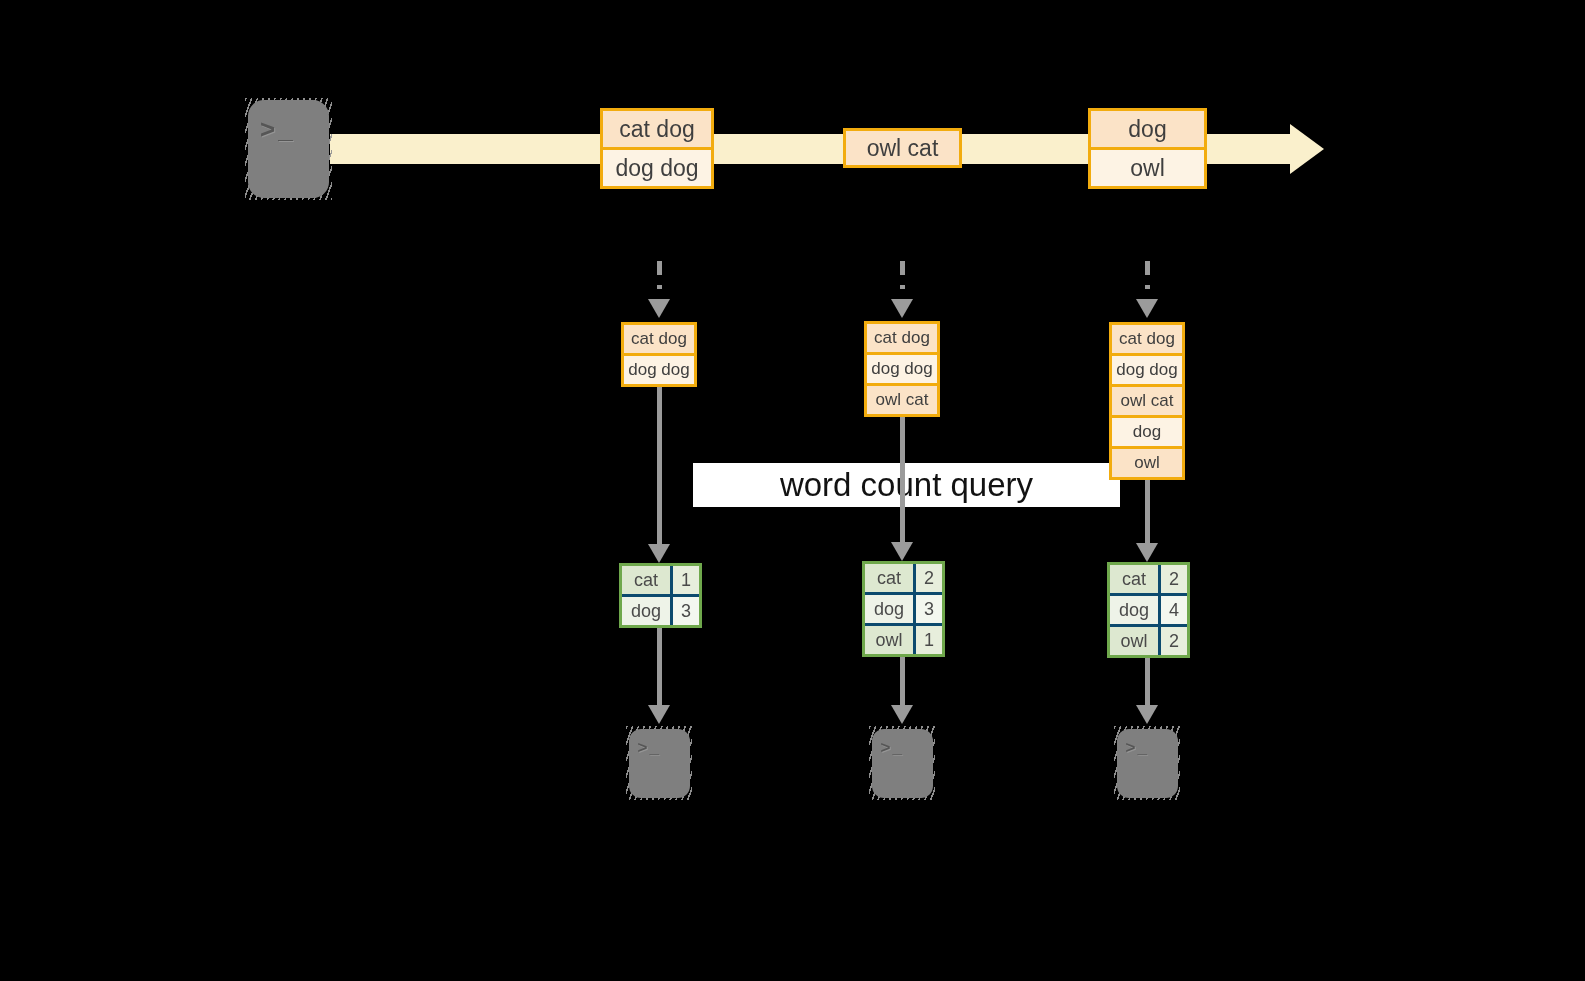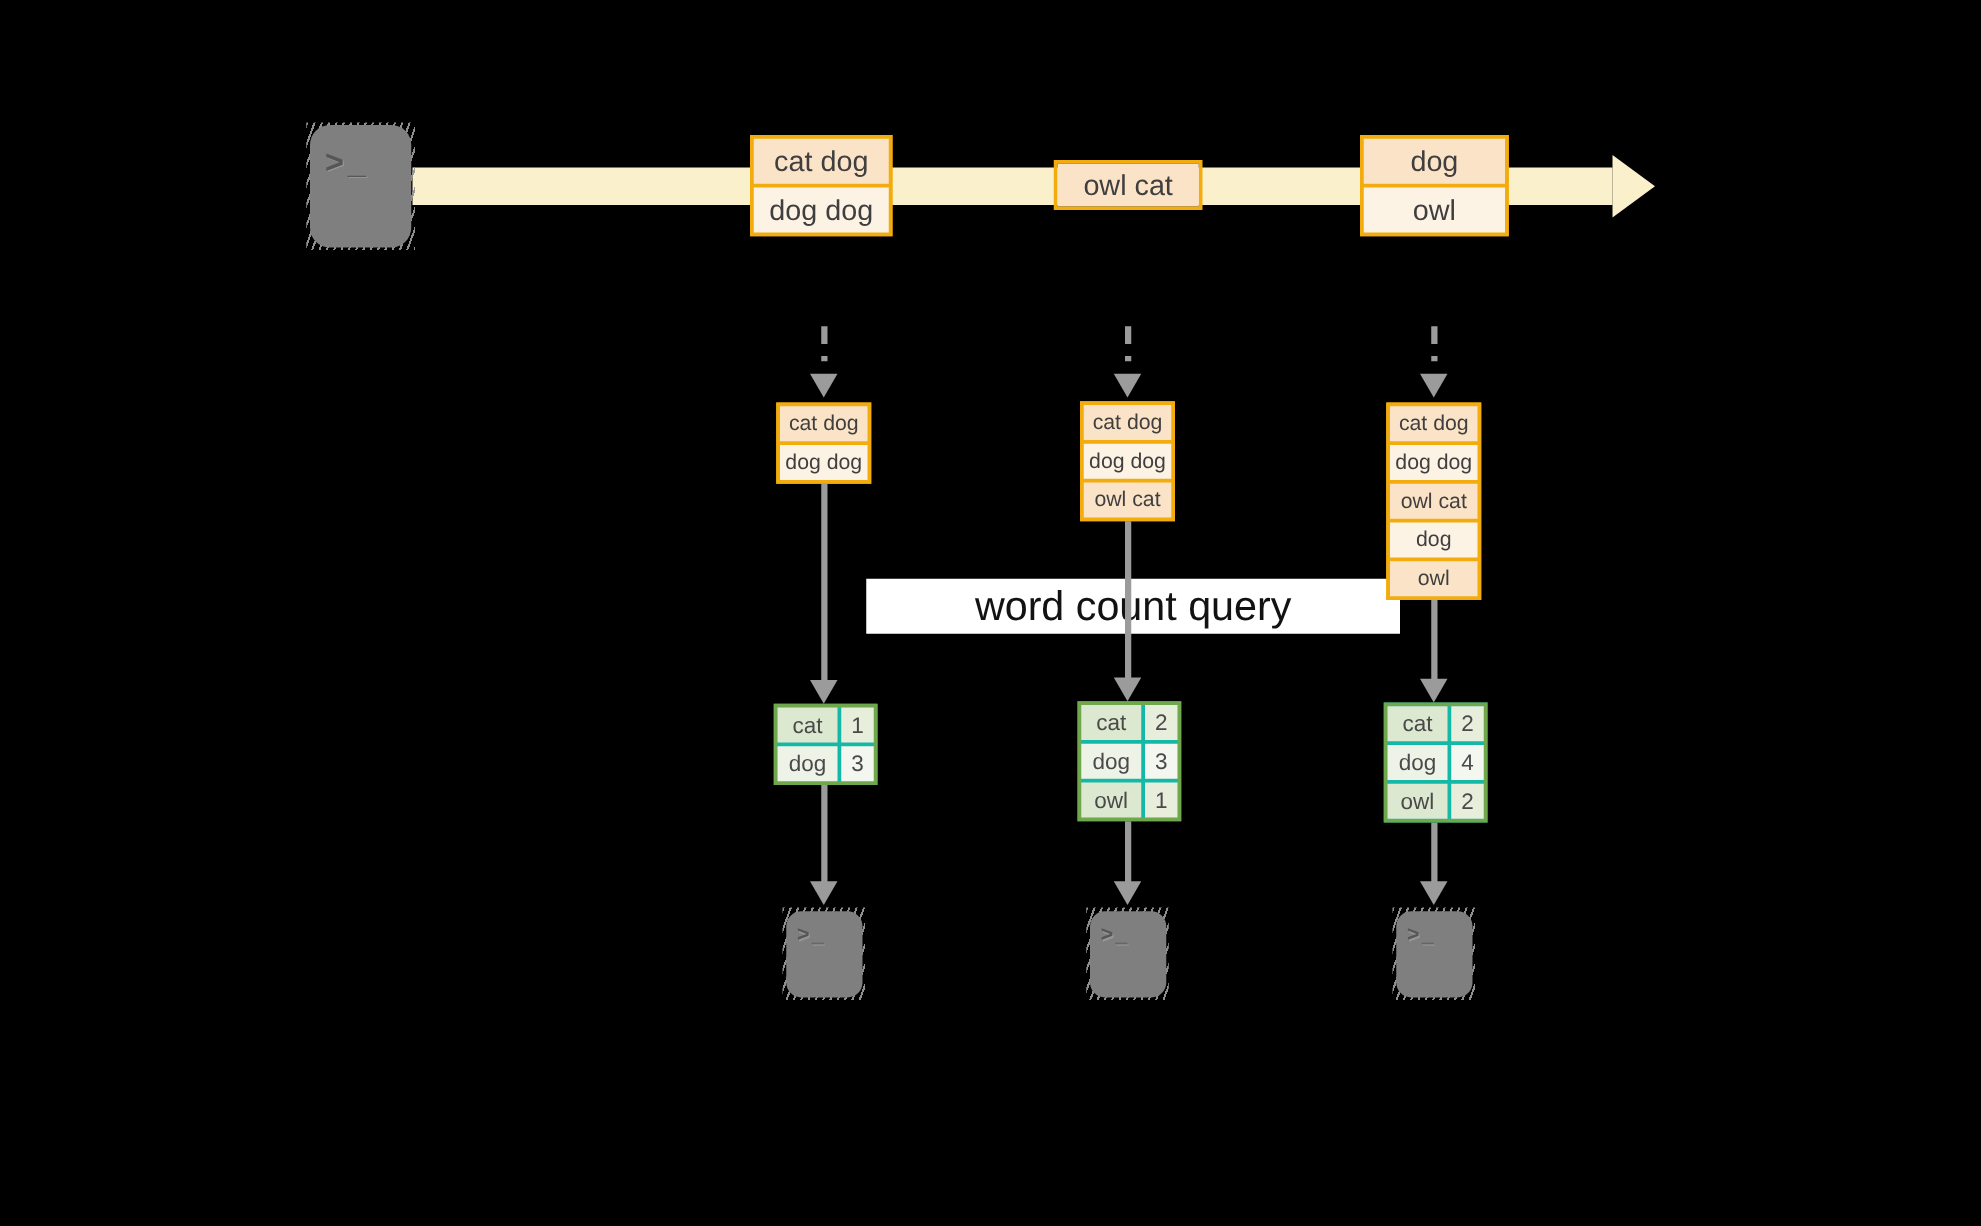--- a/index.html
+++ b/index.html
@@ -49,21 +49,21 @@
     border-top:19px solid #9B9B9B;
   }
   
   .qbox {
     position:absolute; background:#FFFFFF; z-index:1;
     display:flex; align-items:center; justify-content:center;
     font-size:33px; color:#121212; font-weight:300;
   }
   
   .wtable {
-    position:absolute; box-sizing:border-box; border:3px solid #6FA84C; background:#14b8a6;
+    position:absolute; box-sizing:border-box; border:3px solid #6FA84C; background:#0c4a6e;
     display:grid; grid-template-columns:48px 26px; gap:3px; z-index:3;
   }
   .wtable .cell { height:28px; display:flex; align-items:center; justify-content:center; font-size:18px; color:#4A4A4A; }
   .g-dark { background:#DDE8D0; }
   .g-mid  { background:#E7EEDC; }
   .g-light{ background:#EEF3E8; }
   .g-lighter{ background:#F3F7EF; }
 </style>
 </head>
 <body>

